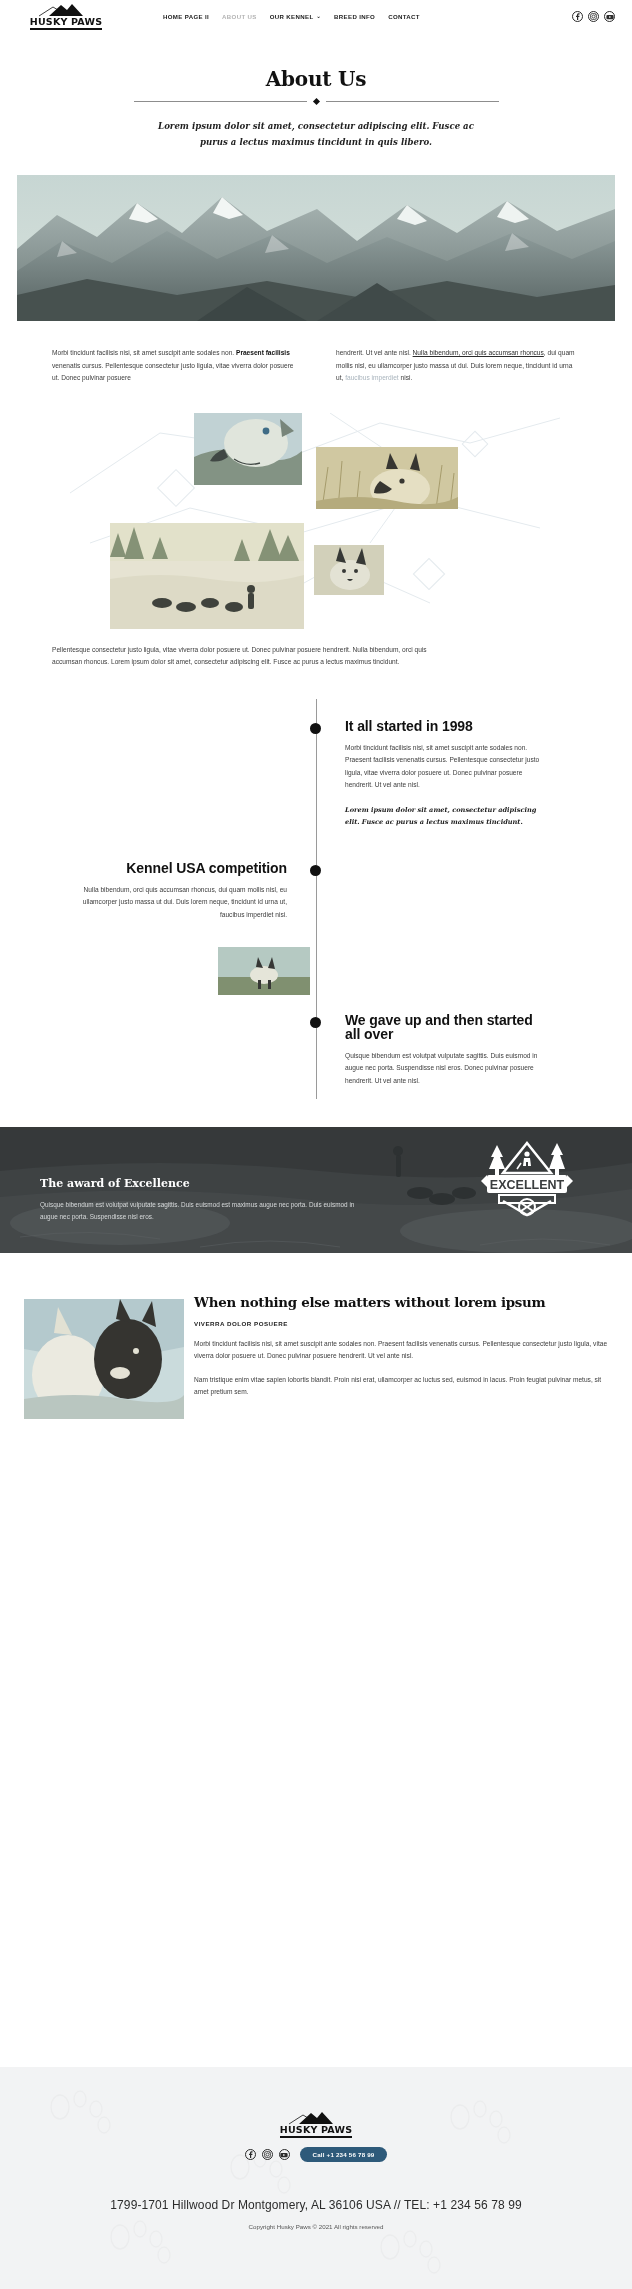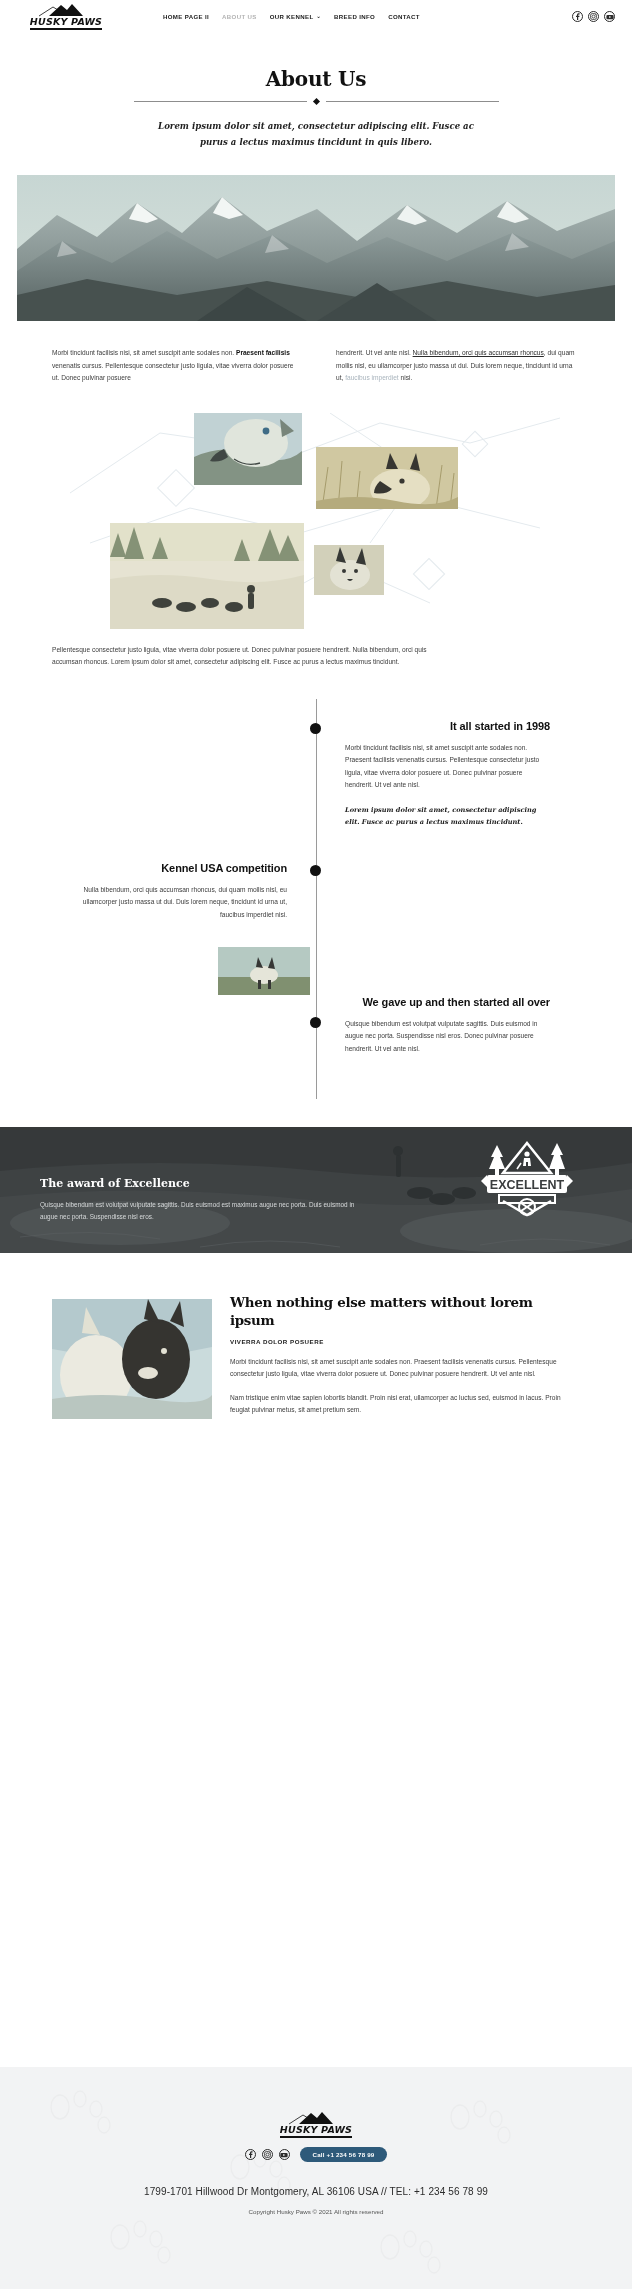--- a/index.html
+++ b/index.html
@@ -24,21 +24,20 @@
   .logo-mark svg { display: block; }
   .logo-text {
     font-family: "DejaVu Sans", sans-serif;
     font-weight: bold;
     font-size: 9.5px;
     letter-spacing: 0.2px;
     color: #111;
     border-bottom: 2px solid #111;
     padding-bottom: 1px;
     line-height: 10px;
-    font-style: italic;
   }
   .nav { display: flex; align-items: center; gap: 13px; margin-left: 48px; }
   .nav-item {
     font-size: 6.1px;
     font-weight: bold;
     letter-spacing: 0.35px;
     color: #1a1a1a;
     text-transform: uppercase;
     white-space: nowrap;
     cursor: pointer;
@@ -140,22 +139,22 @@
     position: absolute; left: 316px; top: 0; bottom: 0;
     width: 1px; background: #9a9a9a;
   }
   .tl-dot {
     position: absolute; left: 310px; width: 11px; height: 11px;
     border-radius: 50%; background: #111;
   }
   .tl-right { position: absolute; left: 345px; width: 205px; }
   .tl-left  { position: absolute; right: 345px; width: 205px; text-align: right; }
   .tl-h {
-    font-size: 11px; font-weight: bold; color: #111;
-    line-height: 14px; letter-spacing: -0.1px; text-align: right;
+    font-size: 14px; font-weight: bold; color: #111;
+    line-height: 14px; letter-spacing: -0.1px;
   }
   .tl-p {
     margin-top: 9px; font-size: 6.6px; line-height: 12.5px; color: #3c3c3c;
   }
   .tl-em {
     margin-top: 12px;
     font-family: "DejaVu Serif", serif;
     font-style: italic; font-weight: bold;
     font-size: 6.6px; line-height: 12px; color: #222;
   }
@@ -176,21 +175,21 @@
   .award-h {
     font-family: "DejaVu Serif", serif;
     font-weight: bold; font-size: 11px; color: #fff;
   }
   .award-p {
     margin-top: 9px; font-size: 6.4px; line-height: 12px; color: #d7dadb;
   }
   .badge { position: absolute; right: 55px; top: 12px; width: 100px; height: 78px; z-index: 3; }
 
   
-  .feature { display: flex; gap: 18px; margin: 40px 52px 0; position: relative; }
+  .feature { display: flex; gap: 10px; margin: 40px 24px 0; position: relative; }
   .feat-img { width: 160px; height: 120px; overflow: hidden; flex: none; margin-top: 6px; }
   .feat-body { flex: 1; }
   .feat-h {
     font-family: "DejaVu Serif", serif;
     font-weight: bold; font-size: 13.4px; line-height: 18px; color: #111;
     letter-spacing: -0.3px;
   }
   .feat-sub {
     margin-top: 9px; font-size: 6.2px; font-weight: bold;
     letter-spacing: 0.5px; color: #222; text-transform: uppercase;
@@ -207,21 +206,21 @@
   }
   .footer .pawbg { position: absolute; inset: 0; opacity: .5; }
   .footer > * { position: relative; z-index: 2; }
   .f-row { display: flex; align-items: center; gap: 6px; margin-top: 9px; }
   .call-btn {
     background: #2e5a7a; color: #fff; border-radius: 20px;
     padding: 4px 13px; font-size: 6.2px; font-weight: bold;
     letter-spacing: 0.2px; cursor: pointer; margin-left: 4px;
   }
   .f-addr {
-    margin-top: 24px; font-size: 10px; color: #2b2b2b; letter-spacing: 0.1px;
+    margin-top: 36px; font-size: 12px; color: #2b2b2b; letter-spacing: 0.1px;
   }
   .f-copy { margin-top: 11px; font-size: 6.2px; color: #555; }
 </style>
 </head>
 <body>
 
 <div class="header">
   <div class="logo">
     <div class="logo-mark">
       <svg width="70" height="14" viewBox="0 0 70 14">
@@ -437,21 +436,21 @@
       <ellipse cx="46" cy="28" rx="14" ry="9" fill="#efeee2"></ellipse>
       <path d="M38 20 L40 10 L45 21Z" fill="#2c2c2c"></path>
       <path d="M50 21 L54 10 L57 22Z" fill="#2c2c2c"></path>
       <rect x="40" y="33" width="3" height="9" fill="#2c2c2c"></rect>
       <rect x="50" y="33" width="3" height="9" fill="#2c2c2c"></rect>
       <rect width="92" height="48" fill="#8fa08a" opacity="0.1"></rect>
     </svg>
   </div>
 
   <div class="tl-dot" style="top:318px;"></div>
-  <div class="tl-right" style="top:296px;">
+  <div class="tl-right" style="top:314px;">
     <div class="tl-h">We gave up and then started all over</div>
     <div class="tl-p">Quisque bibendum est volutpat vulputate sagittis. Duis euismod in augue nec porta. Suspendisse nisl eros. Donec pulvinar posuere hendrerit. Ut vel ante nisl.</div>
   </div>
 </div>
 
 <div class="award">
   <svg class="bg" width="632" height="132" viewBox="0 0 632 132" preserveAspectRatio="none">
     <rect width="632" height="132" fill="#3a3d3e"></rect>
     <path d="M0 44 Q160 28 320 44 T632 36 L632 132 L0 132Z" fill="#44484a"></path>
     <path d="M0 70 Q140 56 300 72 T632 62 L632 132 L0 132Z" fill="#4c5052"></path>

